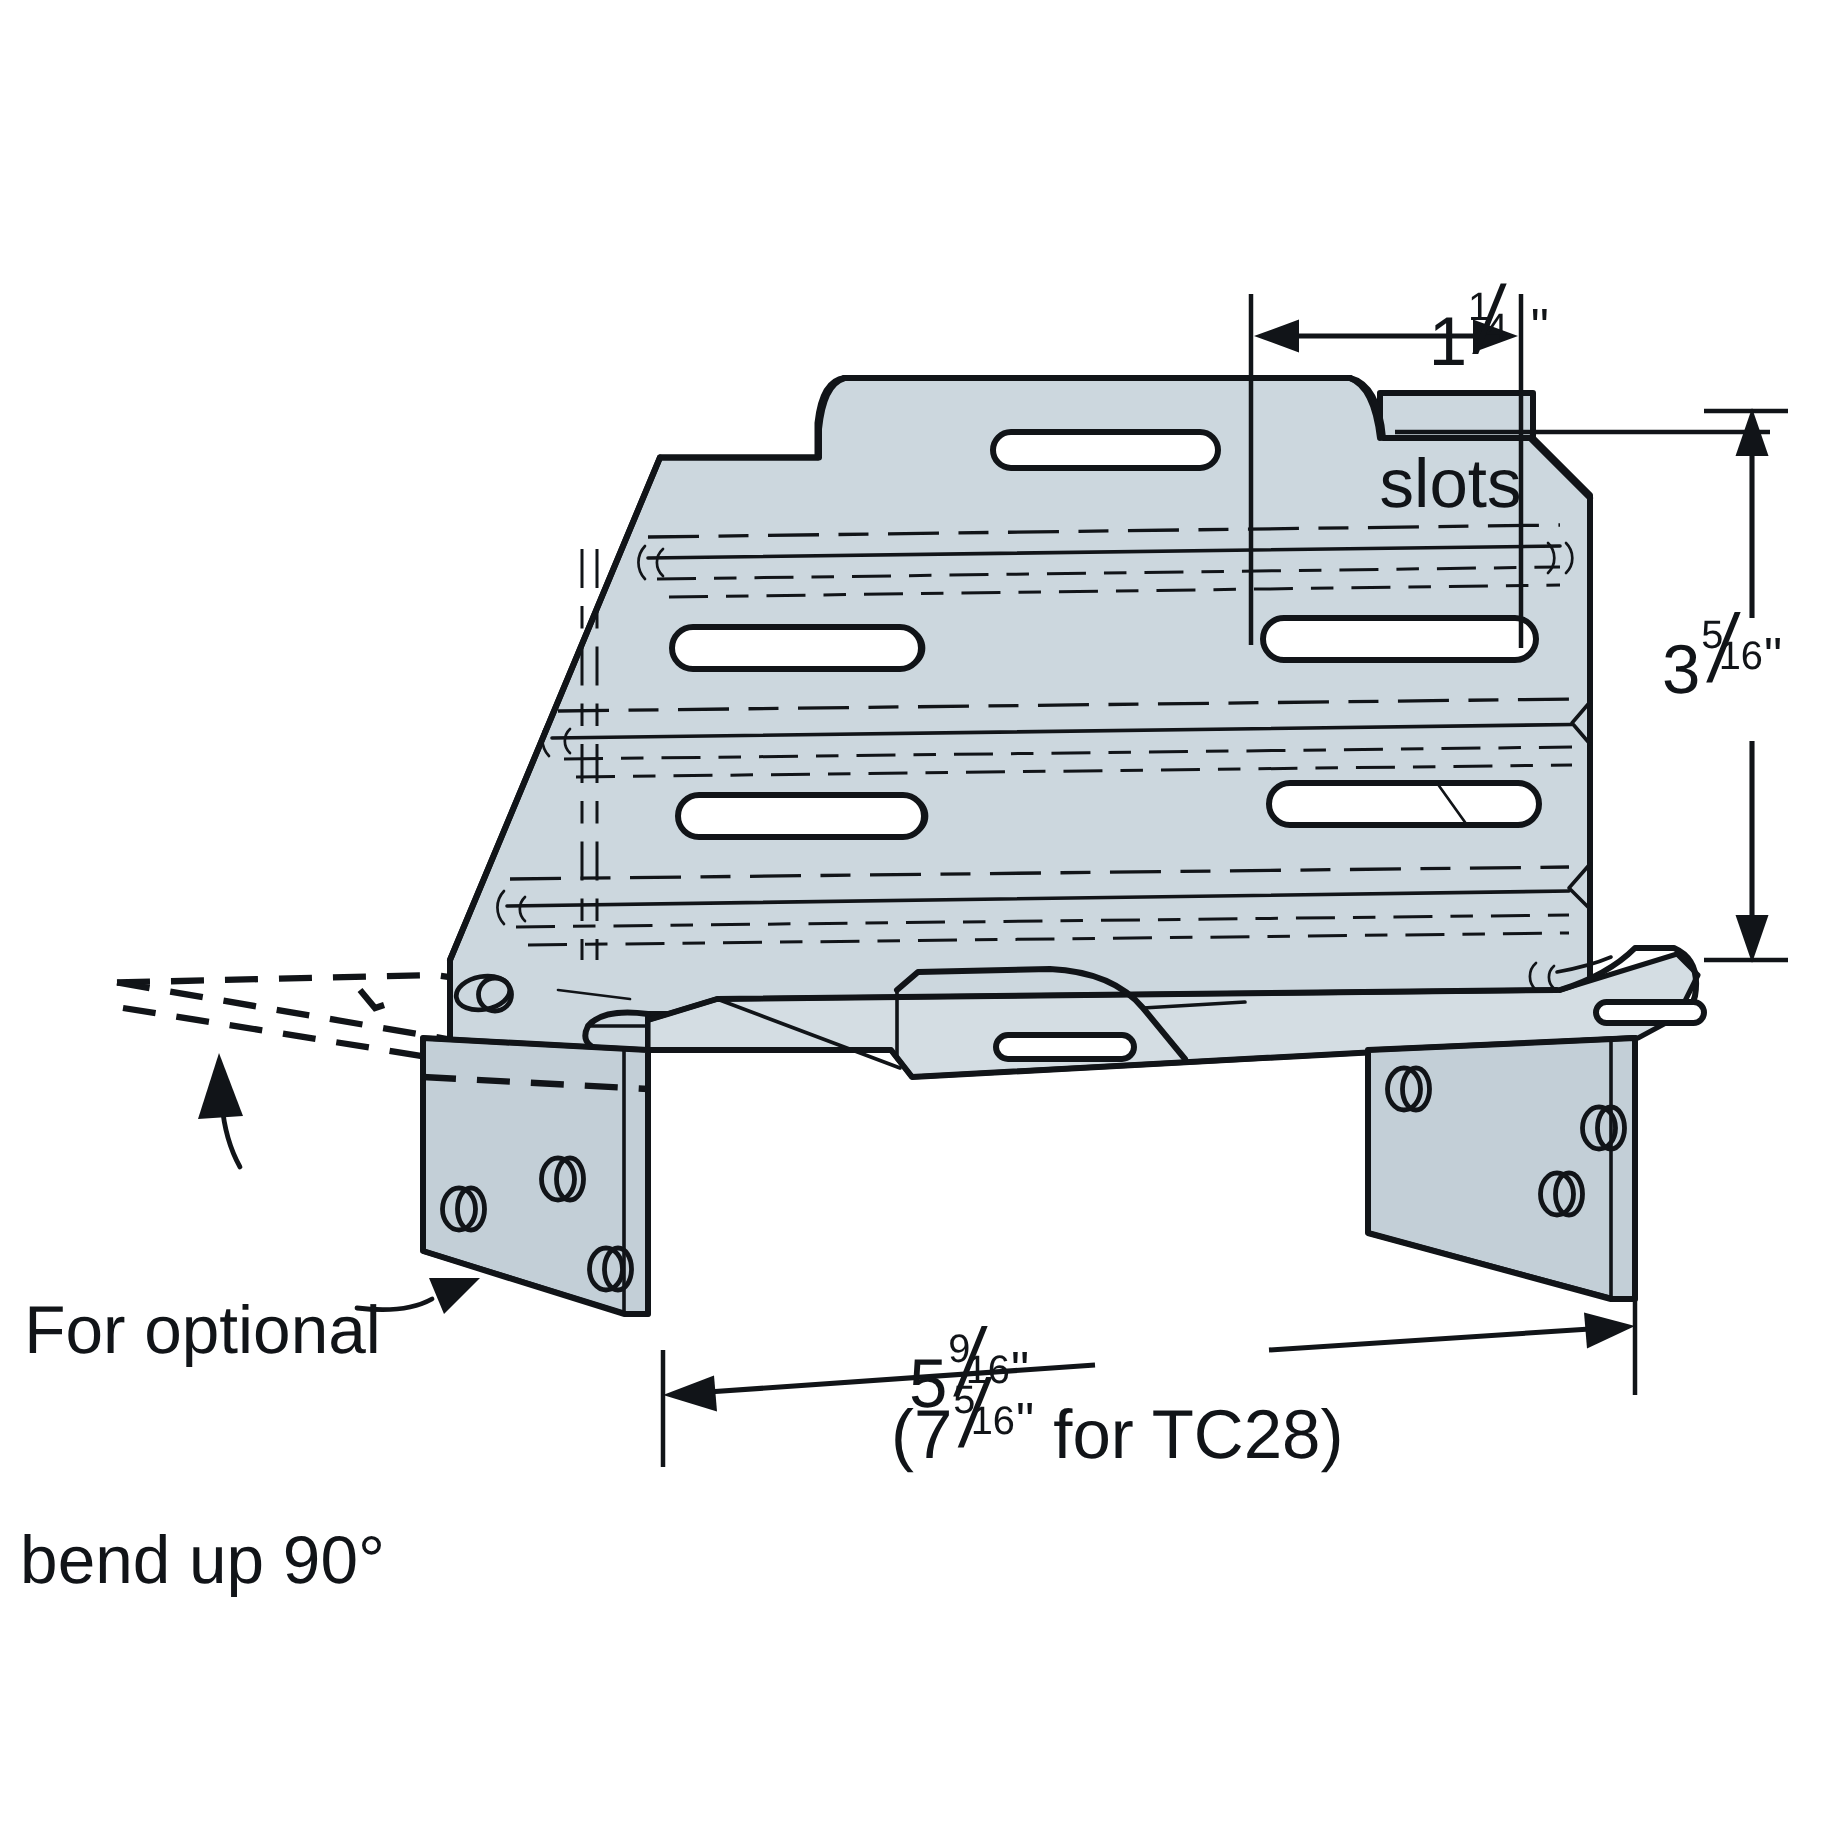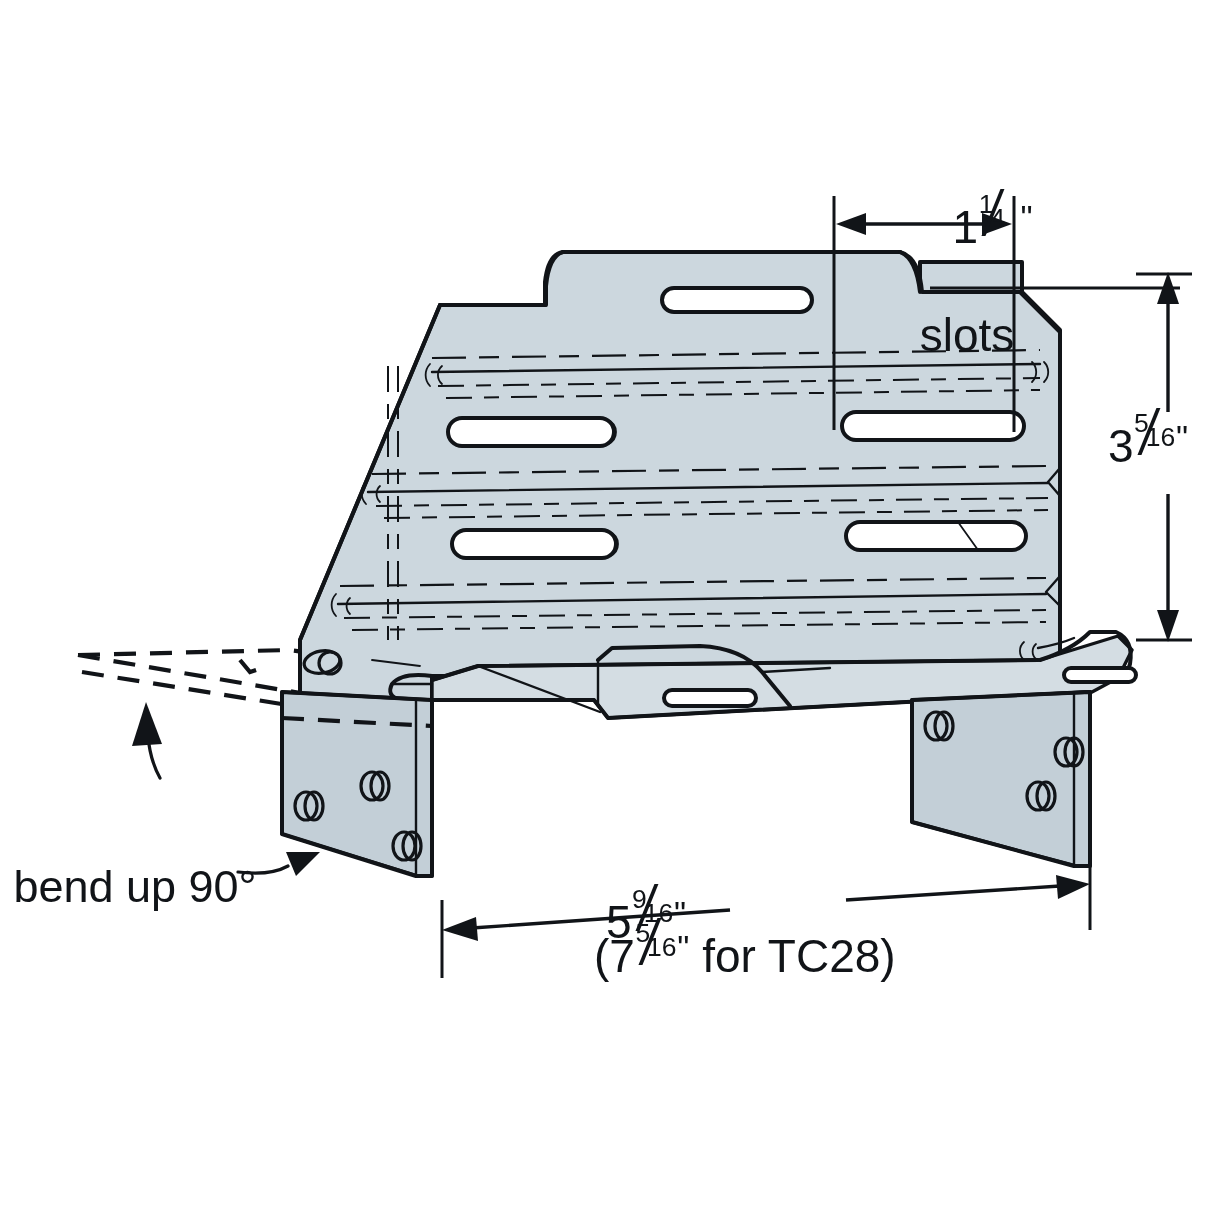--- a/index.html
+++ b/index.html
@@ -46,21 +46,21 @@
     color: #111418;
     line-height: 1.02;
     white-space: pre;
   }
   #dim-slots {
     left: 862px; top: 152px;
     width: 210px;
     text-align: center;
     font-size: 46px;
   }
-  #dim-slots .l2 { display: block; margin-top: 14px; }
+  #dim-slots .l2 { display: block; margin-top: 1px; }
   #dim-height {
     left: 1108px; top: 418px;
     font-size: 46px;
   }
   #dim-width {
     left: 606px; top: 894px;
     font-size: 46px;
   }
   #dim-width-alt {
     left: 594px; top: 928px;
@@ -344,19 +344,20 @@
     <span class="l2">slots</span>
   </div>
 
   <div class="label" id="dim-height"><span>3</span><span class="frac"><span class="num">5</span><span class="bar"></span><span class="den">16</span></span><span class="qt">"</span></div>
 
   <div class="label" id="dim-width"><span>5</span><span class="frac"><span class="num">9</span><span class="bar"></span><span class="den">16</span></span><span class="qt">"</span></div>
 
   <div class="label" id="dim-width-alt"><span>(</span><span>7</span><span class="frac"><span class="num">5</span><span class="bar"></span><span class="den">16</span></span><span class="qt">"</span><span> for TC28)</span></div>
 
   <div class="label" id="note-block">
+    <div>For optional</div>
     <div>bend up 90°</div>
     
     
     
   </div>
 
 </div>
 
 </body></html>

